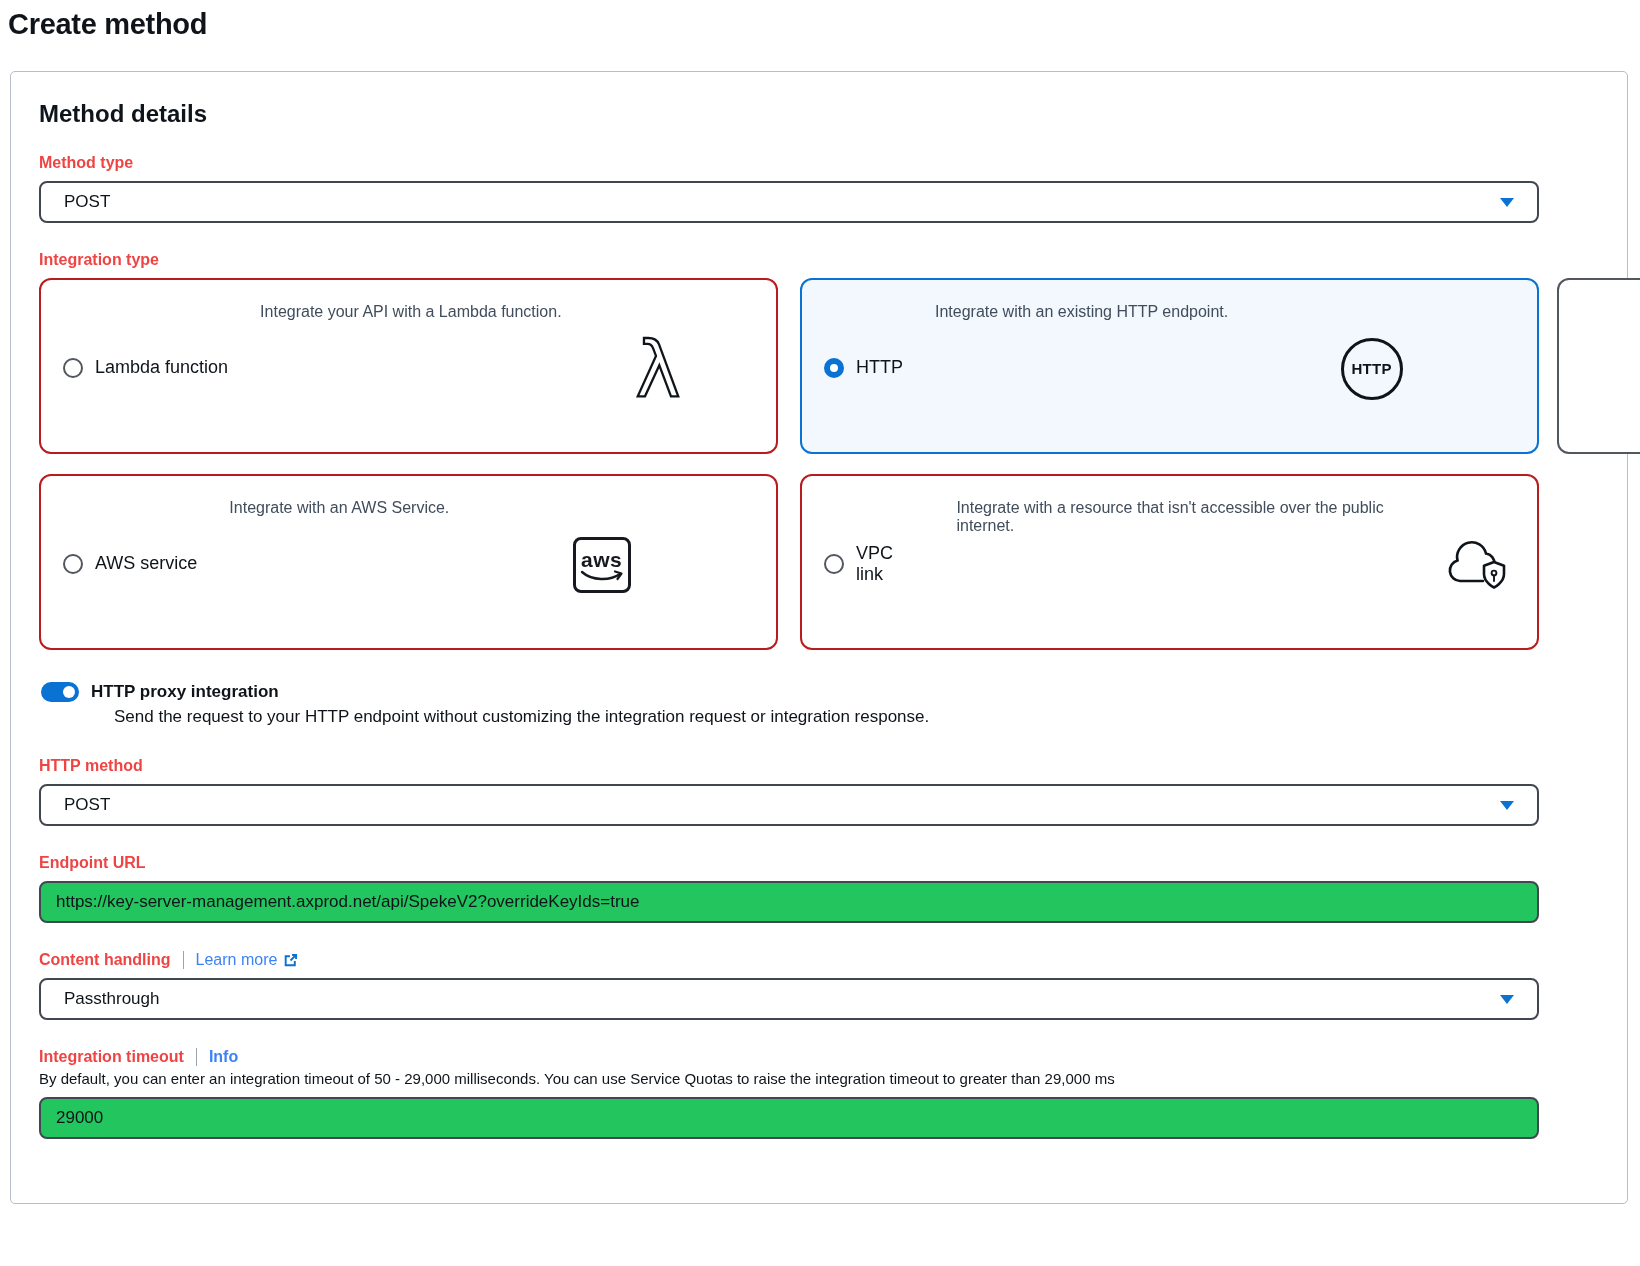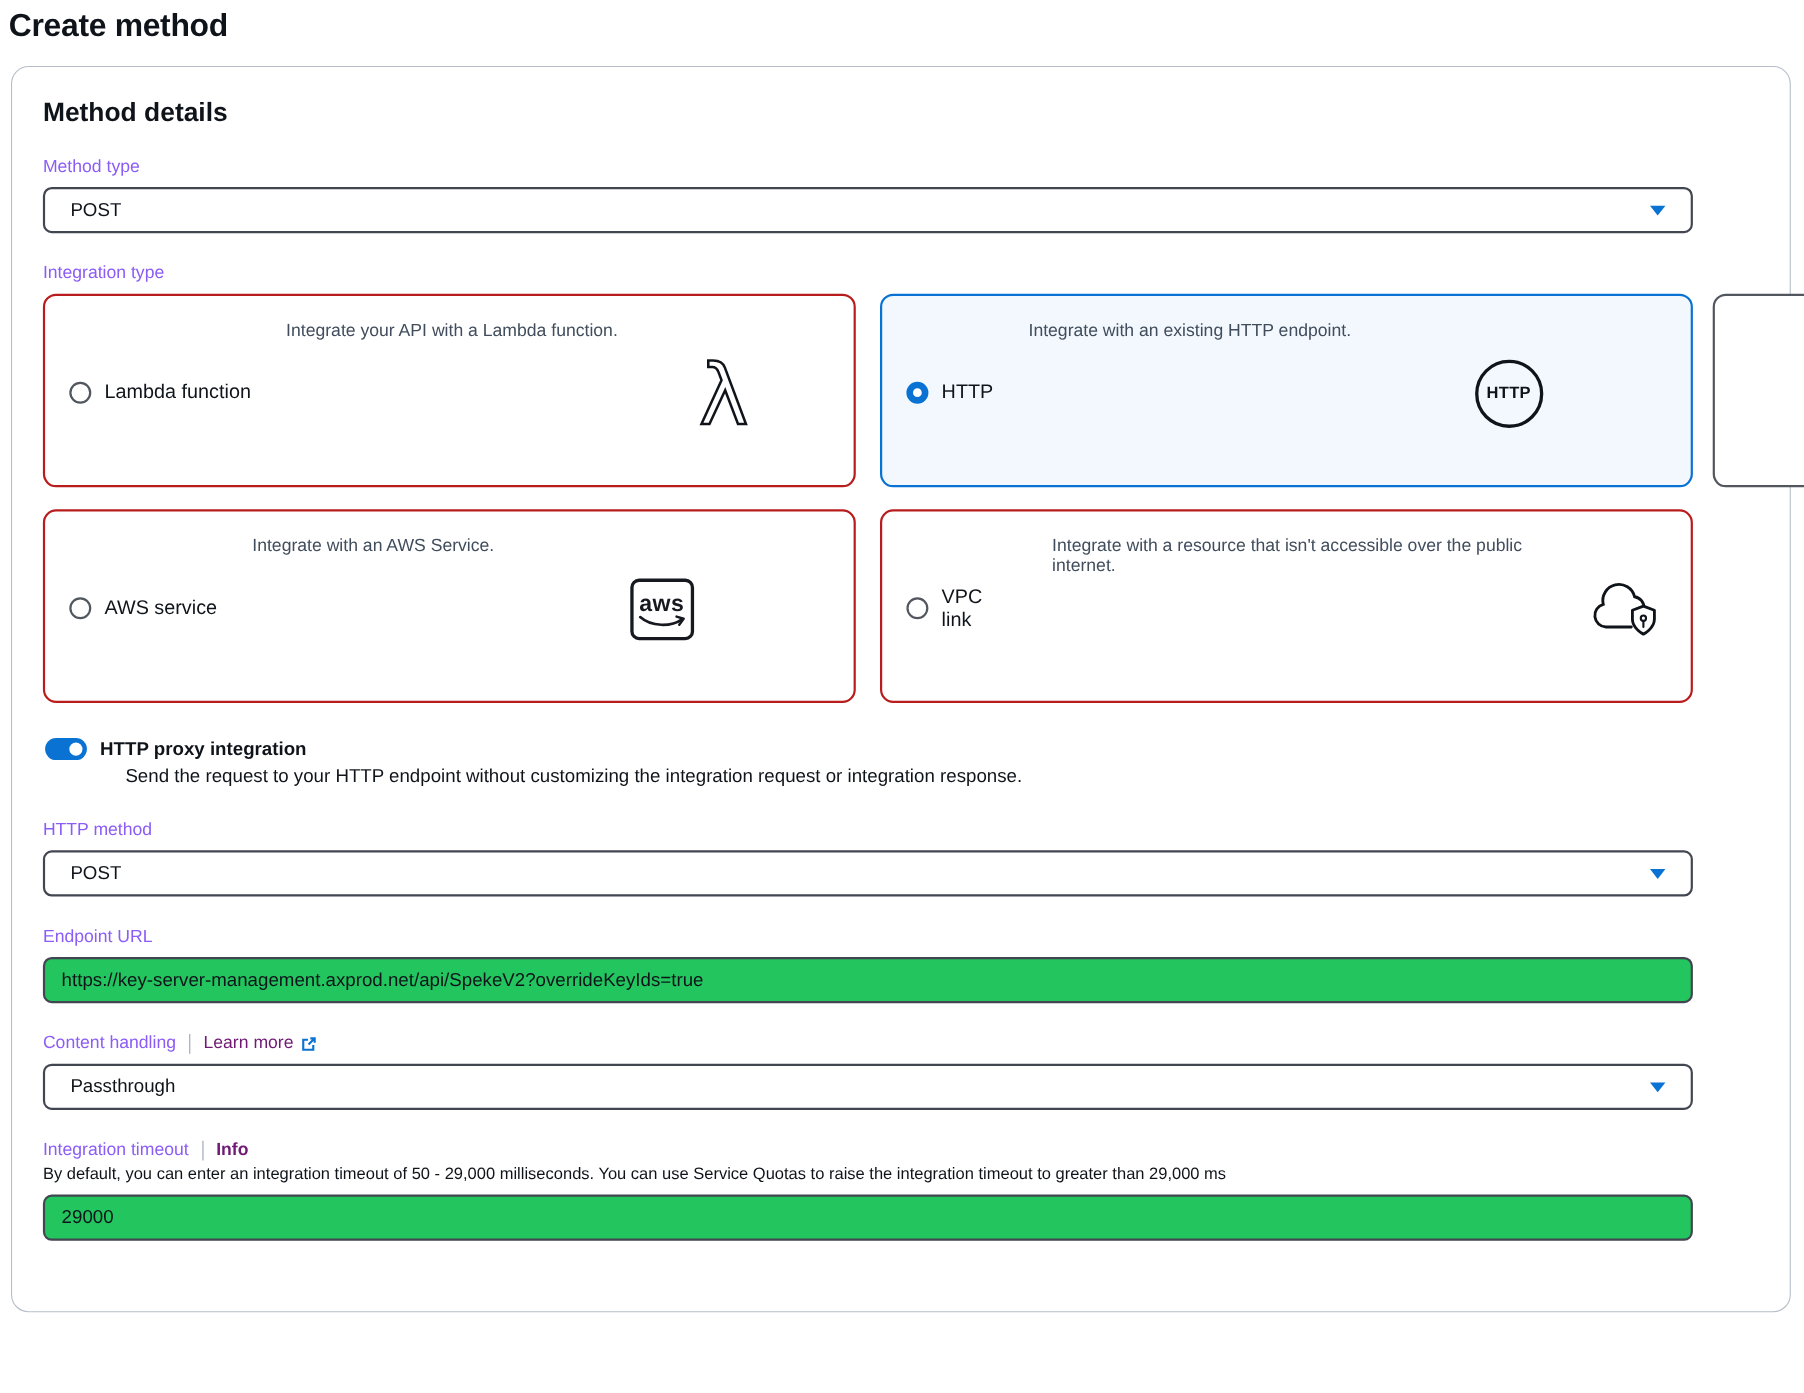--- a/index.html
+++ b/index.html
@@ -6,31 +6,31 @@
   html,body { margin:0; padding:0; }
   body {
     width:1640px; height:1266px; overflow:hidden; position:relative;
     background:#ffffff; color:#0f141a;
     font-family:"Liberation Sans", sans-serif;
   }
   .page-title {
     font-size:29px; font-weight:700; margin:8px 0 0 8px; letter-spacing:-0.3px;
   }
   .panel {
-    position:absolute; left:10px; top:60px; width:1618px; height:1133px;
-    border:1px solid #b6bec9; border-radius:16px; background:#fff;
+    position:absolute; left:10px; top:71px; width:1618px; height:1133px;
+    border:1px solid #b6bec9; border-radius:5px; background:#fff;
     padding:24px 28px 28px 28px;
   }
   .section-heading { font-size:24px; font-weight:700; margin:4px 0 26px 0; }
   .field { margin-bottom:28px; }
   .label-row { display:flex; align-items:center; gap:12px; margin-bottom:9px; }
-  .field-label { font-size:16px; font-weight:400; color:#8b5cf6; }
+  .field-label { font-size:16px; font-weight:700; color:#ef4444; }
   .vdivider { width:1px; height:18px; background:#9aa3b0; }
   .link {
-    color:#701a75; font-size:16px; text-decoration:none; cursor:pointer;
+    color:#3b82f6; font-size:16px; text-decoration:none; cursor:pointer;
     display:inline-flex; align-items:center; gap:6px;
   }
   .link.bold { font-weight:700; }
   .select {
     width:1500px; height:42px; border:2px solid #424650; border-radius:8px;
     background:#fff; display:flex; align-items:center; justify-content:space-between;
     padding:0 23px; font-size:17px; cursor:pointer;
   }
   .caret {
     width:0; height:0; border-left:7px solid transparent; border-right:7px solid transparent;

